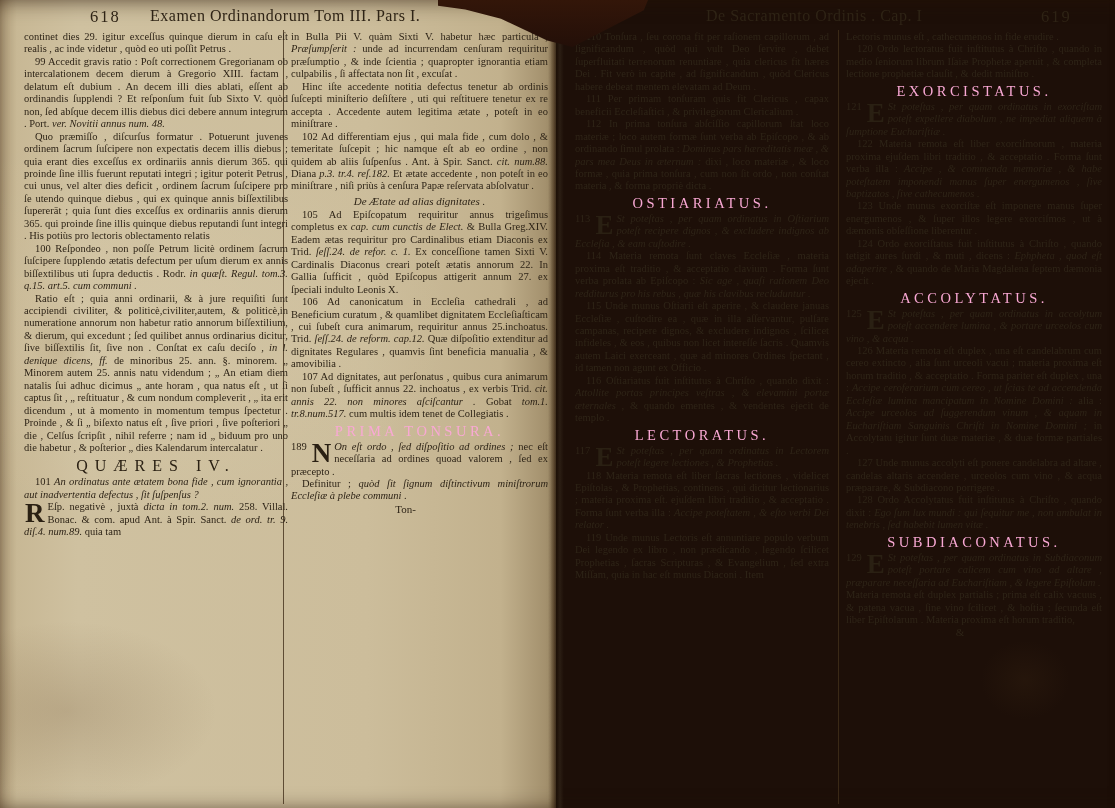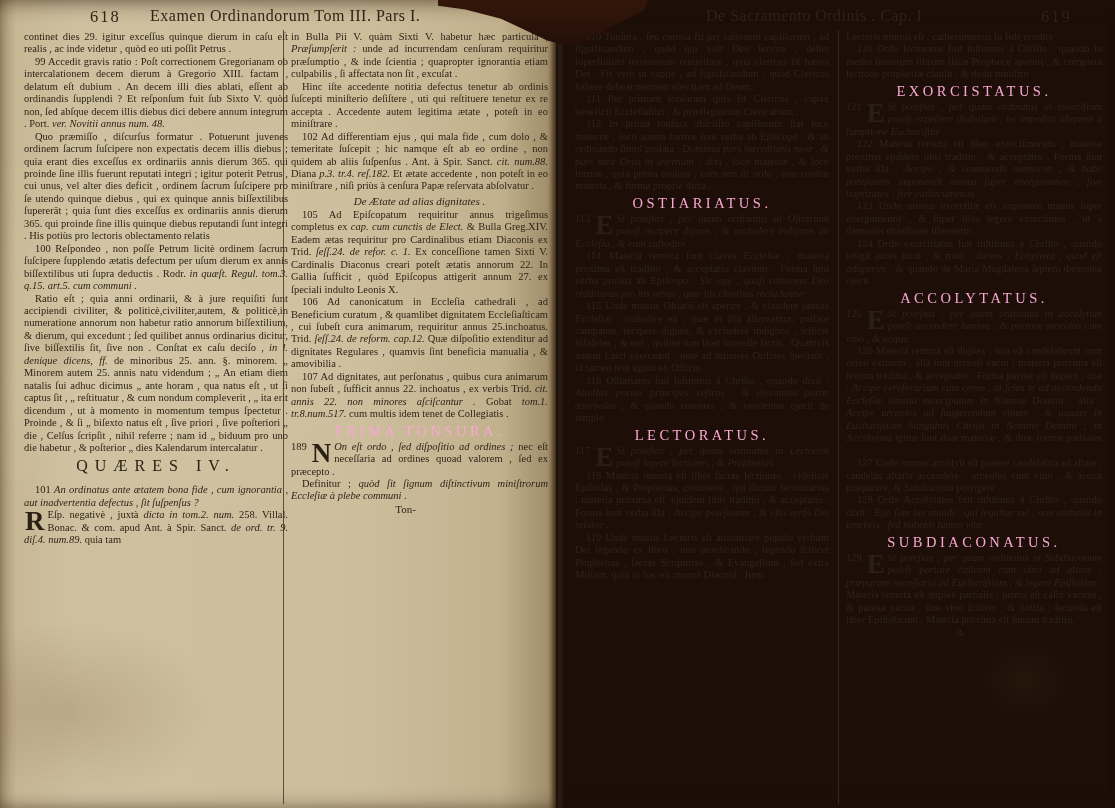--- a/index.html
+++ b/index.html
@@ -40,21 +40,21 @@
   .runtitle{font-size:16px;letter-spacing:.5px;}
   .rule-v{position:absolute;width:1px;background:rgba(66,47,26,.8);}
   .col{
     position:absolute;top:31px;height:774px;overflow:hidden;
     font-size:10.5px;line-height:12.45px;color:#2e2417;text-align:justify;
   }
   .blk{margin:0;}
   .blk.p{text-indent:11px;}
   .blk.pc{text-indent:0;}
   .blk.h{text-align:center;text-indent:0;font-size:14.5px;letter-spacing:3.5px;line-height:17px;margin:2px 16px 1px;color:#f9a8d4;}
-  .blk.hq{text-align:center;text-indent:0;font-size:16px;letter-spacing:7px;line-height:19px;margin:2px 0 9px;color:#2a2013;}
+  .blk.hq{text-align:center;text-indent:0;font-size:16px;letter-spacing:7px;line-height:19px;margin:2px 0 1px;color:#2a2013;}
   .blk.hi{text-align:center;text-indent:0;font-style:italic;font-size:11px;line-height:14px;margin:1px 0;}
   .blk.catch{text-align:center;text-indent:0;padding-right:28px;font-size:11px;}
   .it{font-style:italic;}
   .numf{float:left;margin-right:4px;}
   .dropcap{
     float:left;font-size:27px;line-height:22px;height:23px;
     padding:1px 3px 0 1px;font-weight:bold;color:#2a2013;
   }
   .stain{position:absolute;border-radius:50%;pointer-events:none;}
 </style>

